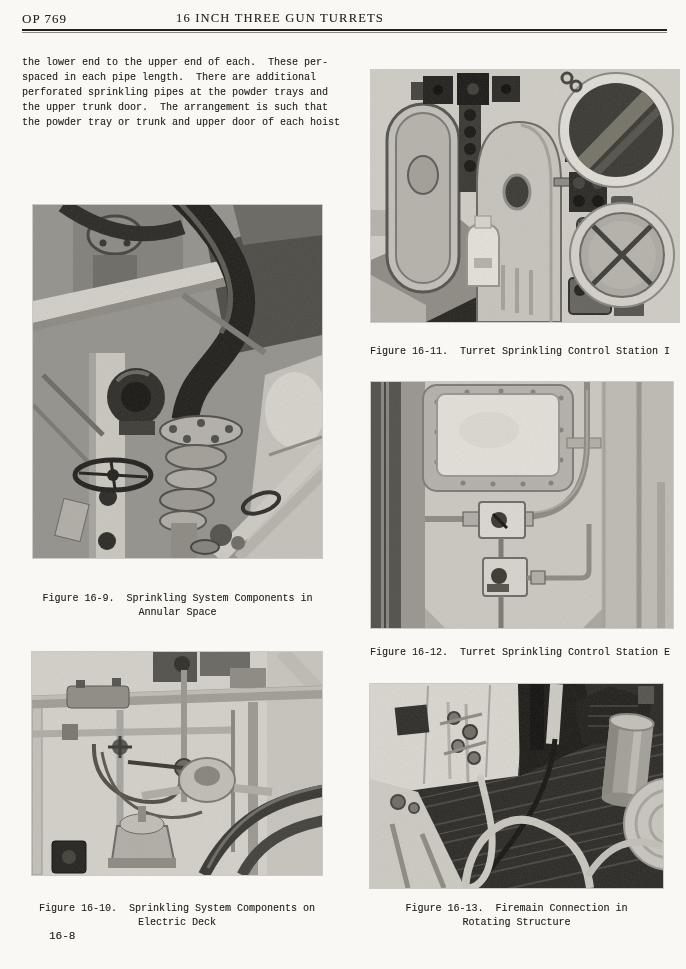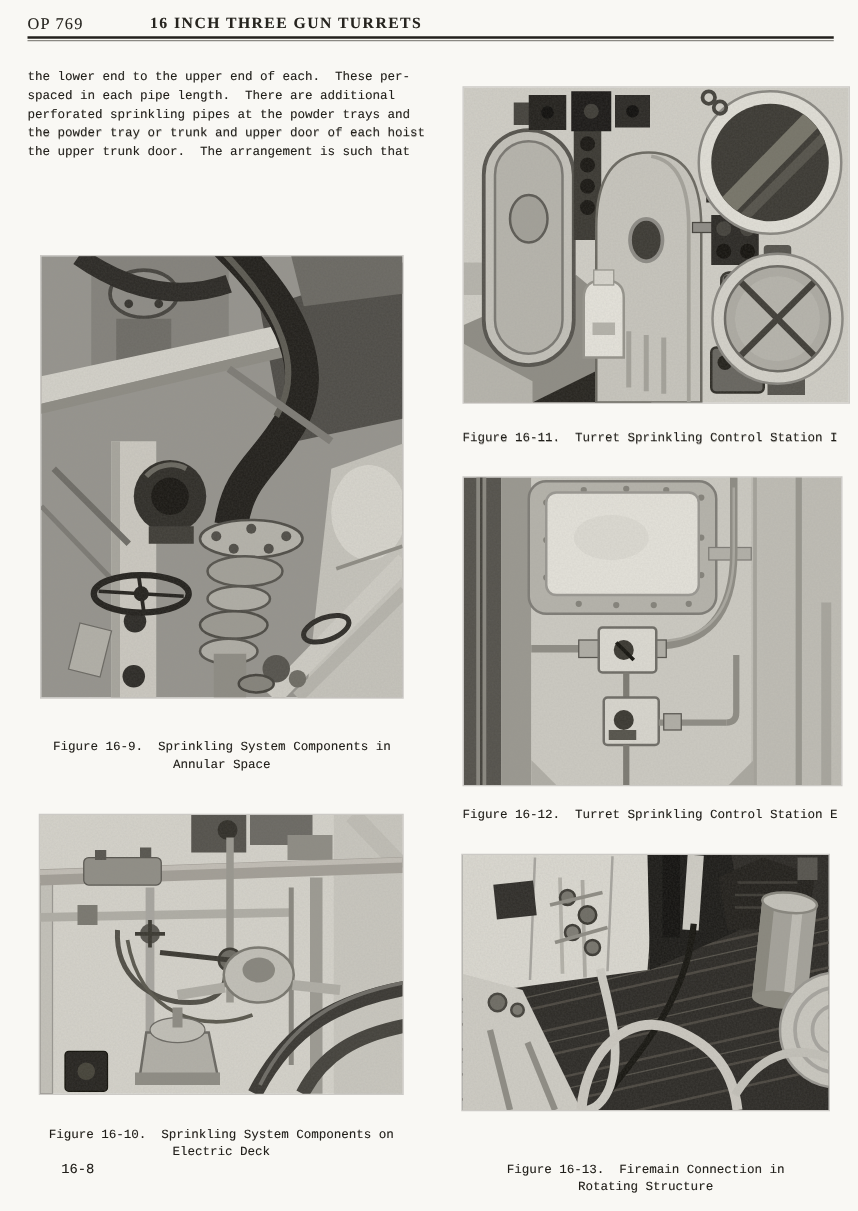--- a/index.html
+++ b/index.html
@@ -26,30 +26,30 @@
   }
   .body-line{font-size:10px;line-height:14.9px;}
   .caption{font-size:10px;line-height:14px;text-align:center;}
   .photo{outline:1px solid rgba(45,43,38,0.22);}
   .photo svg{display:block;}
 </style>
 </head>
 <body>
 
 <div class="abs hdr" style="left:22px;top:11px;">OP 769</div>
-<div class="abs hdr" style="left:120px;top:11px;width:320px;letter-spacing:1.2px;font-size:12.5px;font-weight:bold;">16 INCH THREE GUN TURRETS</div>
+<div class="abs hdr" style="left:120px;top:11px;width:320px;text-align:center;letter-spacing:1.2px;font-size:12.5px;">16 INCH THREE GUN TURRETS</div>
 <div class="abs" style="left:22px;top:29px;width:645px;height:2px;background:#23211d;"></div>
 <div class="abs" style="left:22px;top:32px;width:645px;height:1px;background:#8b8983;"></div>
 
 <div class="abs" style="left:22px;top:56px;width:345px;">
   <div class="tw body-line">the lower end to the upper end of each.  These per-</div>
   <div class="tw body-line">spaced in each pipe length.  There are additional</div>
   <div class="tw body-line">perforated sprinkling pipes at the powder trays and</div>
+  <div class="tw body-line">the upper trunk door.  The arrangement is such that</div>
   <div class="tw body-line">the powder tray or trunk and upper door of each hoist</div>
-  <div class="tw body-line">the upper trunk door.  The arrangement is such that</div>
 </div>
 
 <div class="abs photo" style="left:33px;top:205px;width:289px;height:353px;">
 <svg width="289" height="353" viewBox="0 0 289 353" xmlns="http://www.w3.org/2000/svg">
  <defs>
   <filter id="gr9" x="-5%" y="-5%" width="110%" height="110%">
    <feTurbulence type="fractalNoise" baseFrequency="0.7" numOctaves="2" seed="3" stitchTiles="stitch"></feTurbulence>
    <feColorMatrix type="matrix" values="0 0 0 0 0.30  0 0 0 0 0.29  0 0 0 0 0.27  0 0 0 0.9 0"></feColorMatrix>
   </filter>
   <clipPath id="cl9">
@@ -391,18 +391,18 @@
   <circle cx="28" cy="118" r="7" fill="#6e6c64" stroke="#44423c" stroke-width="2"></circle>
   <circle cx="44" cy="124" r="5" fill="#7a7870" stroke="#44423c" stroke-width="2"></circle>
   <path d="M185,55 C180,110 150,150 105,204" stroke="#15140f" stroke-width="5" fill="none"></path>
   <path d="M110,91 C118,125 128,155 118,185 C114,196 106,204 98,204" stroke="#cfcdc5" stroke-width="7" fill="none"></path>
   <path d="M95,204 C100,152 135,128 165,138 C196,149 216,168 220,204" stroke="#ccc9c1" stroke-width="8" fill="none"></path>
   <path d="M218,192 C238,160 262,152 292,162" stroke="#c4c2ba" stroke-width="7" fill="none"></path>
   <rect width="293" height="204" filter="url(#gr13)" opacity="0.2"></rect>
  </g>
 </svg>
 </div>
-<div class="abs" style="left:370px;top:902px;width:293px;margin-top:28px;">
+<div class="abs" style="left:370px;top:902px;width:293px;">
   <div class="tw caption">Figure 16-13.  Firemain Connection in</div>
   <div class="tw caption">Rotating Structure</div>
 </div>
 
 <div class="abs tw" style="left:20px;top:930px;font-size:11px;margin-left:29px;">16-8</div>
 
 </body></html>

